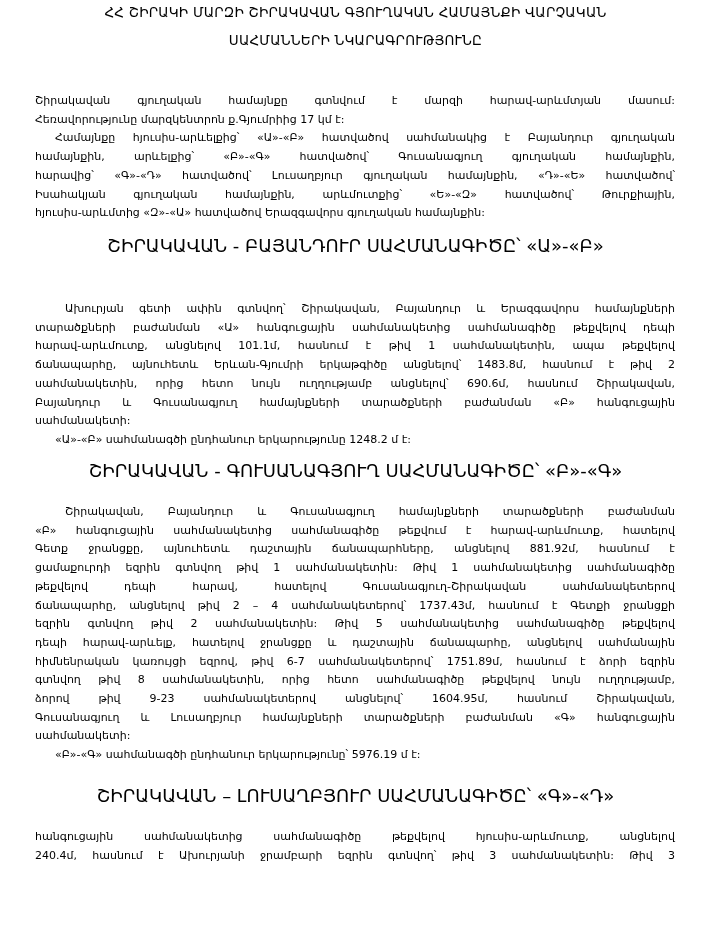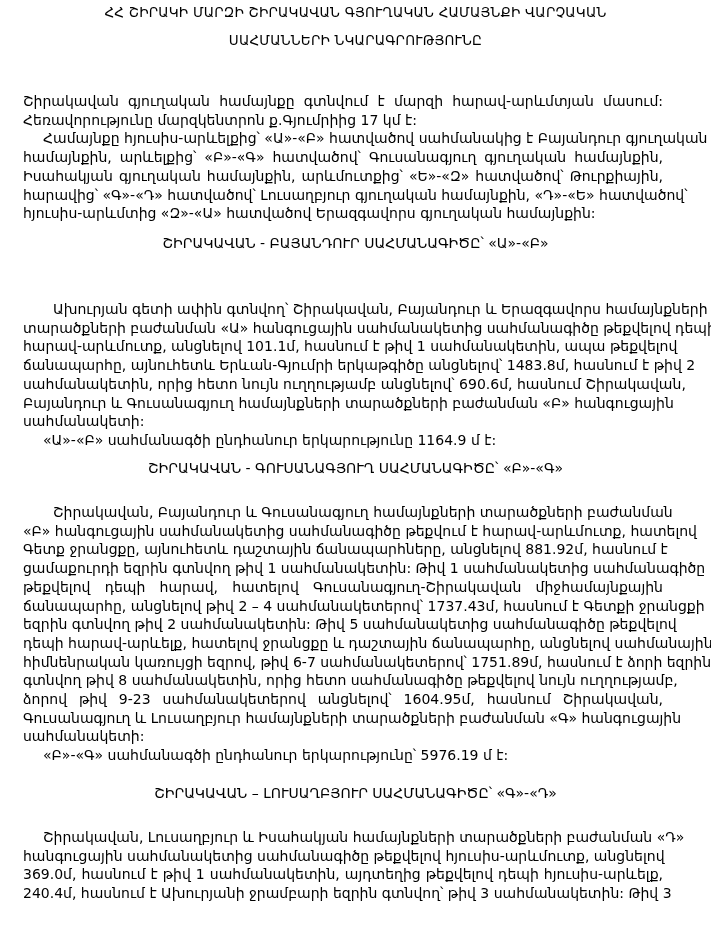--- a/index.html
+++ b/index.html
@@ -1,74 +1,72 @@
 <!DOCTYPE html>
 <html><head>
   <meta charset="utf-8">
   <style>
     html, body { margin:0; padding:0; background:#ffffff; }
     body { width:711px; height:928px; overflow:hidden; font-family:"DejaVu Sans", sans-serif; color:#000; }
     .page { position:relative; width:649px; height:928px; }
     .title { position:absolute; left:0; width:711px; text-align:center; font-size:13.5px; letter-spacing:0.2px; }
-    .h { position:absolute; left:0; width:711px; text-align:center; font-size:14px; }
-    .p { position:absolute; left:23px; width:640px; font-size:14px; line-height:18.7px; text-align:justify; text-align-last:left; }
+    .h { position:absolute; left:0; width:711px; text-align:center; font-size:18px; }
+    .p { position:absolute; left:35px; width:640px; font-size:11px; line-height:18.7px; text-align:justify; text-align-last:left; }
     .line { display:block; white-space:nowrap; text-align:justify; text-align-last:justify; }
     .line.last { text-align-last:left; }
     .ind { padding-left:30px; }
     .ind2 { padding-left:20px; }
   </style>
 </head>
 <body>
 
 <div class="page">
 
   <div class="title" style="top:4px;">ՀՀ ՇԻՐԱԿԻ ՄԱՐԶԻ ՇԻՐԱԿԱՎԱՆ ԳՅՈՒՂԱԿԱՆ  ՀԱՄԱՅՆՔԻ ՎԱՐՉԱԿԱՆ</div>
   <div class="title" style="top:32px;">ՍԱՀՄԱՆՆԵՐԻ ՆԿԱՐԱԳՐՈՒԹՅՈՒՆԸ</div>
 
   <div class="p" style="top:92px;">
     <span class="line">Շիրակավան գյուղական համայնքը գտնվում է մարզի հարավ-արևմտյան մասում:</span>
     <span class="line last">Հեռավորությունը մարզկենտրոն ք.Գյումրիից 17 կմ է:</span>
     <span class="line ind2">Համայնքը հյուսիս-արևելքից՝ «Ա»-«Բ» հատվածով սահմանակից է Բայանդուր գյուղական</span>
     <span class="line">համայնքին, արևելքից՝ «Բ»-«Գ» հատվածով՝ Գուսանագյուղ գյուղական համայնքին,</span>
+    <span class="line">հարավից՝ «Գ»-«Դ» հատվածով՝ Լուսաղբյուր գյուղական համայնքին, «Դ»-«Ե» հատվածով՝</span>
     <span class="line">Իսահակյան գյուղական համայնքին, արևմուտքից՝ «Ե»-«Զ» հատվածով՝ Թուրքիային,</span>
-    <span class="line">հարավից՝ «Գ»-«Դ» հատվածով՝ Լուսաղբյուր գյուղական համայնքին, «Դ»-«Ե» հատվածով՝</span>
     <span class="line last">հյուսիս-արևմտից «Զ»-«Ա» հատվածով Երազգավորս գյուղական համայնքին:</span>
   </div>
 
   <div class="h" style="top:235px;">ՇԻՐԱԿԱՎԱՆ - ԲԱՅԱՆԴՈՒՐ ՍԱՀՄԱՆԱԳԻԾԸ՝ «Ա»-«Բ»</div>
   <div class="p" style="top:280px;margin-top:20px;">
     <span class="line ind">Ախուրյան գետի ափին գտնվող՝ Շիրակավան, Բայանդուր և Երազգավորս համայնքների</span>
     <span class="line">տարածքների բաժանման «Ա» հանգուցային սահմանակետից սահմանագիծը թեքվելով դեպի</span>
     <span class="line">հարավ-արևմուտք, անցնելով 101.1մ, հասնում է թիվ 1 սահմանակետին, ապա  թեքվելով</span>
     <span class="line">ճանապարհը, այնուհետև Երևան-Գյումրի երկաթգիծը անցնելով՝ 1483.8մ, հասնում է թիվ 2</span>
     <span class="line">սահմանակետին, որից հետո նույն ուղղությամբ անցնելով՝ 690.6մ, հասնում  Շիրակավան,</span>
     <span class="line">Բայանդուր և Գուսանագյուղ համայնքների տարածքների բաժանման «Բ» հանգուցային</span>
     <span class="line last">սահմանակետի:</span>
-    <span class="line last ind2">«Ա»-«Բ» սահմանագծի ընդհանուր երկարությունը 1164.9 մ է:</span>
+    <span class="line last ind2">«Ա»-«Բ» սահմանագծի ընդհանուր երկարությունը 1248.2 մ է:</span>
   </div>
 
   <div class="h" style="top:460px;">ՇԻՐԱԿԱՎԱՆ - ԳՈՒՍԱՆԱԳՅՈՒՂ ՍԱՀՄԱՆԱԳԻԾԸ՝  «Բ»-«Գ»</div>
   <div class="p" style="top:503px;">
     <span class="line ind">Շիրակավան, Բայանդուր և Գուսանագյուղ համայնքների տարածքների բաժանման</span>
     <span class="line">«Բ» հանգուցային սահմանակետից սահմանագիծը թեքվում է հարավ-արևմուտք, հատելով</span>
     <span class="line">Գետք ջրանցքը, այնուհետև դաշտային ճանապարհները, անցնելով 881.92մ, հասնում է</span>
     <span class="line">ցամաքուրդի եզրին գտնվող թիվ 1 սահմանակետին: Թիվ 1 սահմանակետից սահմանագիծը</span>
-    <span class="line">թեքվելով դեպի հարավ, հատելով Գուսանագյուղ-Շիրակավան միջհամայնքային</span>
+    <span class="line">թեքվելով դեպի հարավ, հատելով Գուսանագյուղ-Շիրակավան սահմանակետերով</span>
     <span class="line">ճանապարհը, անցնելով թիվ 2 – 4 սահմանակետերով՝ 1737.43մ, հասնում է Գետքի ջրանցքի</span>
     <span class="line">եզրին գտնվող թիվ 2 սահմանակետին: Թիվ 5 սահմանակետից սահմանագիծը թեքվելով</span>
     <span class="line">դեպի հարավ-արևելք, հատելով ջրանցքը և դաշտային ճանապարհը, անցնելով սահմանային</span>
     <span class="line">հիմնենրական կառույցի եզրով, թիվ 6-7 սահմանակետերով՝ 1751.89մ, հասնում է ձորի եզրին</span>
     <span class="line">գտնվող թիվ 8 սահմանակետին, որից հետո սահմանագիծը թեքվելով  նույն ուղղությամբ,</span>
     <span class="line">ձորով թիվ 9-23 սահմանակետերով անցնելով՝ 1604.95մ, հասնում Շիրակավան,</span>
     <span class="line">Գուսանագյուղ և Լուսաղբյուր համայնքների տարածքների բաժանման «Գ» հանգուցային</span>
     <span class="line last">սահմանակետի:</span>
     <span class="line last ind2">«Բ»-«Գ» սահմանագծի ընդհանուր երկարությունը՝ 5976.19 մ է:</span>
   </div>
 
   <div class="h" style="top:785px;">ՇԻՐԱԿԱՎԱՆ – ԼՈՒՍԱՂԲՅՈՒՐ ՍԱՀՄԱՆԱԳԻԾԸ՝  «Գ»-«Դ»</div>
   <div class="p" style="top:828px;">
-    <span class="line ind2">Շիրակավան, Լուսաղբյուր և Իսահակյան համայնքների տարածքների բաժանման «Դ»</span>
     <span class="line">հանգուցային սահմանակետից սահմանագիծը թեքվելով հյուսիս-արևմուտք, անցնելով</span>
-    <span class="line">369.0մ, հասնում է թիվ 1 սահմանակետին, այդտեղից թեքվելով դեպի հյուսիս-արևելք,</span>
     <span class="line">240.4մ, հասնում է Ախուրյանի ջրամբարի եզրին գտնվող՝ թիվ 3 սահմանակետին: Թիվ 3</span>
   </div>
 
 </div>
 
 </body></html>

